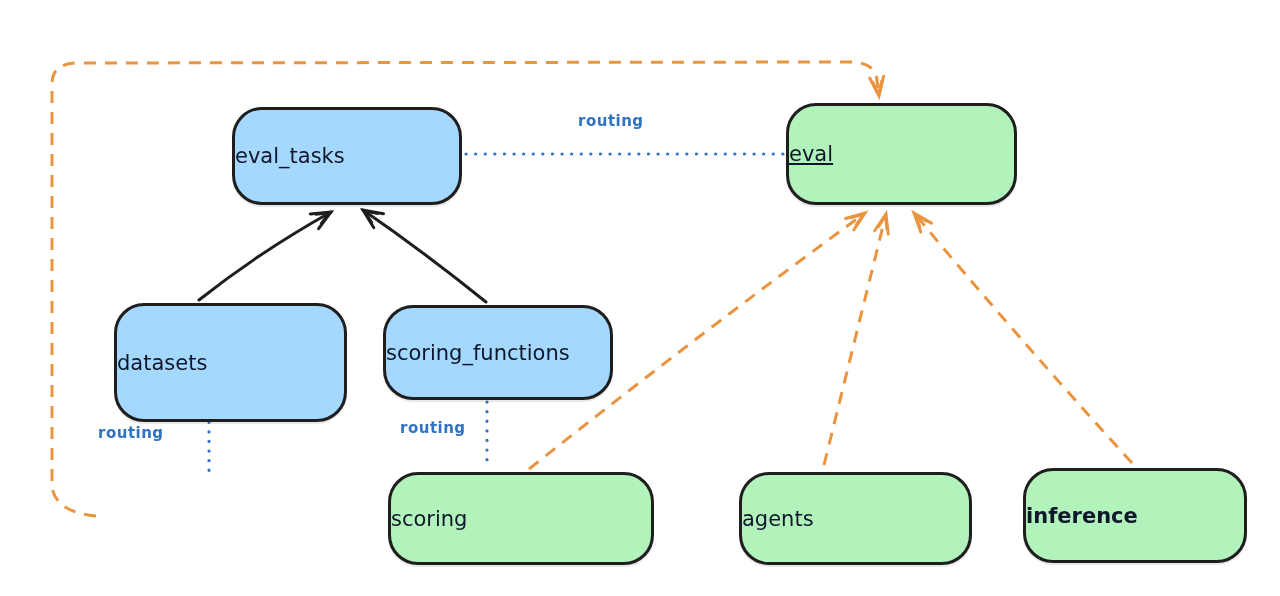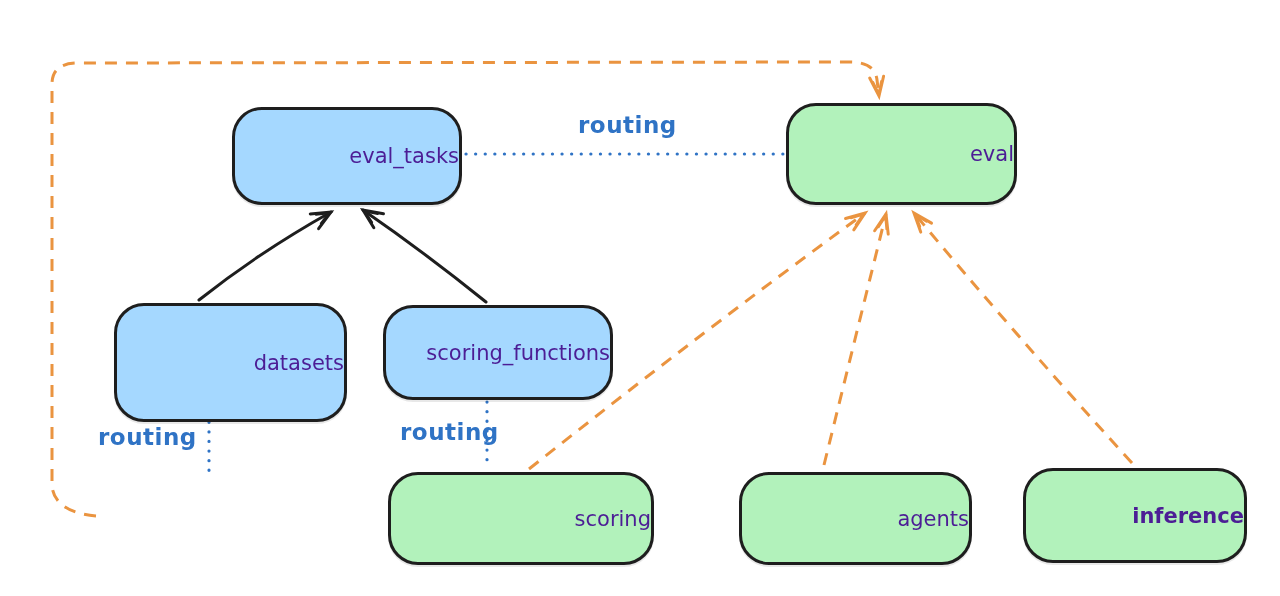--- a/index.html
+++ b/index.html
@@ -21,38 +21,38 @@
     width: 1280px;
     height: 596px;
   }
   .node {
     position: absolute;
     box-sizing: border-box;
     border: 3px solid #1e1e1e;
     border-radius: 30px;
     display: flex;
     align-items: center;
-    justify-content: flex-end;
+    justify-content: flex-start;
     font-size: 21px;
-    color: #4c1d95;
+    color: #0f172a;
     box-shadow: 0 2px 0 rgba(30,30,30,0.10);
   }
   .node.blue  { background: #a5d8ff; }
   .node.green { background: #b2f2bb; }
   .edge-label {
     position: absolute;
     color: #2f73c5;
-    font-size: 23px;
+    font-size: 15px;
     font-weight: 600;
     letter-spacing: 0.5px;
     white-space: nowrap;
   }
   
   #n-eval-tasks        { left: 232px;  top: 107px; width: 230px; height: 98px;  }
-  #n-eval              { left: 786px;  top: 103px; width: 231px; height: 102px; }
+  #n-eval              { left: 786px;  top: 103px; width: 231px; height: 102px; text-decoration: underline; }
   #n-datasets          { left: 114px;   top: 303px; width: 233px; height: 119px;  }
   #n-scoring-functions { left: 383px;  top: 305px; width: 230px; height: 95px;  }
   #n-datasetio         { left: 95px;   top: 478px; width: 235px; height: 90px;  }
   #n-scoring           { left: 388px;  top: 472px; width: 266px; height: 93px;  }
   #n-agents            { left: 709px;  top: 472px; width: 233px; height: 93px; margin-left: 30px;  }
   #n-inference         { left: 1023px; top: 468px; width: 224px; height: 95px; font-weight: bold;  }
   
   #lbl-routing-top  { left: 578px; top: 112px; }
   #lbl-routing-left { left: 98px;  top: 424px; }
   #lbl-routing-mid  { left: 400px; top: 419px; }

